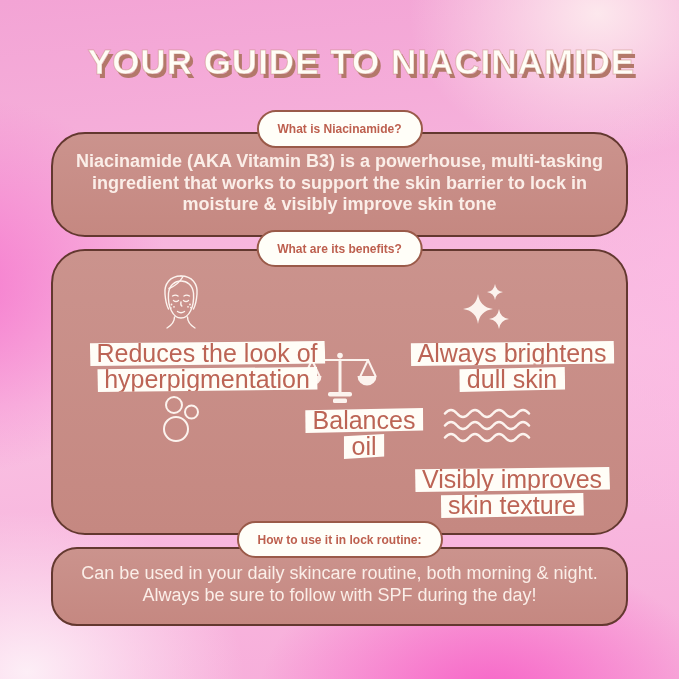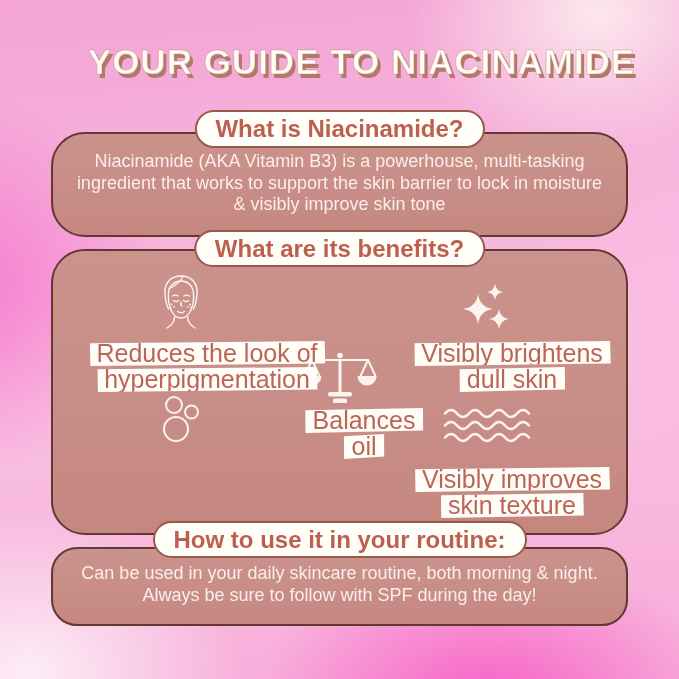--- a/index.html
+++ b/index.html
@@ -21,35 +21,35 @@
     -webkit-text-stroke:1px rgba(186,124,106,0.4);
     text-shadow:3px 4px 0 #b3786a;
     white-space:nowrap;
     padding-left:8px;
   }
   .card{
     position:absolute;left:51px;width:577px;box-sizing:border-box;
     background:linear-gradient(180deg,#cb938d 0%,#c58881 100%);
     border:2px solid #63382f;
   }
-  .card-what   {top:132px;height:105px;border-radius:34px;}
+  .card-what   {top:132px;height:105px;border-radius:34px;font-weight:bold;}
   .card-benefits{top:249px;height:286px;border-radius:34px;}
   .card-routine{top:547px;height:79px;border-radius:26px;}
   .card-body{
     color:#fbeee8;font-size:18px;line-height:21.5px;text-align:center;
     margin:0 auto;
   }
   .card-what .card-body{padding-top:17px;max-width:528px;}
   .card-routine .card-body{padding-top:14px;max-width:545px;}
   .pill{
     position:absolute;left:50%;transform:translateX(-50%);
     display:inline-flex;align-items:center;justify-content:center;
     height:37px;padding:0 19px;box-sizing:border-box;
     background:#fffef8;border:2px solid #9a5a49;border-radius:20px;
-    font-size:24px;font-weight:bold;color:#bd5f4e;white-space:nowrap;z-index:5;
+    font-size:12px;font-weight:bold;color:#bd5f4e;white-space:nowrap;z-index:5;
   }
   .pill-what{top:110px;height:38px;}
   .pill-benefits{top:230px;}
   .pill-routine{top:521px;}
   .icon{position:absolute;z-index:2;}
   .benefit-label{
     position:absolute;z-index:3;transform:translateX(-50%);
     text-align:center;font-size:25px;line-height:20px;color:#bc6455;white-space:nowrap;margin-left:24px;
   }
   .benefit-label .tape{
@@ -163,35 +163,35 @@
         <path d="M 2 32.5 Q 8 25.5 14 32.5 T 26 32.5 T 38 32.5 T 50 32.5 T 62 32.5 T 74 32.5 T 86 32.5"></path>
       </g>
     </svg>
   </div>
 
   <div class="benefit-label lbl-reduces">
     <span class="tape">Reduces the look of</span><br>
     <span class="tape">hyperpigmentation</span>
   </div>
   <div class="benefit-label lbl-brightens">
-    <span class="tape">Visibly brightens</span><br>
+    <span class="tape">Always brightens</span><br>
     <span class="tape">dull skin</span>
   </div>
   <div class="benefit-label lbl-balances">
     <span class="tape">Balances</span><br>
     <span class="tape">oil</span>
   </div>
   <div class="benefit-label lbl-minimizes">
     <br>
   </div>
   <div class="benefit-label lbl-improves">
     <span class="tape">Visibly improves</span><br>
     <span class="tape">skin texture</span>
   </div>
 
   <div class="card card-routine">
     <p class="card-body">Can be used in your daily skincare routine, both morning &amp; night. Always be sure to follow with SPF during the day!</p>
   </div>
   <div class="pill pill-routine">
-    <span>How to use it in your routine:</span>
+    <span>How to use it in lock routine:</span>
   </div>
 
 </div>
 
 </body></html>

